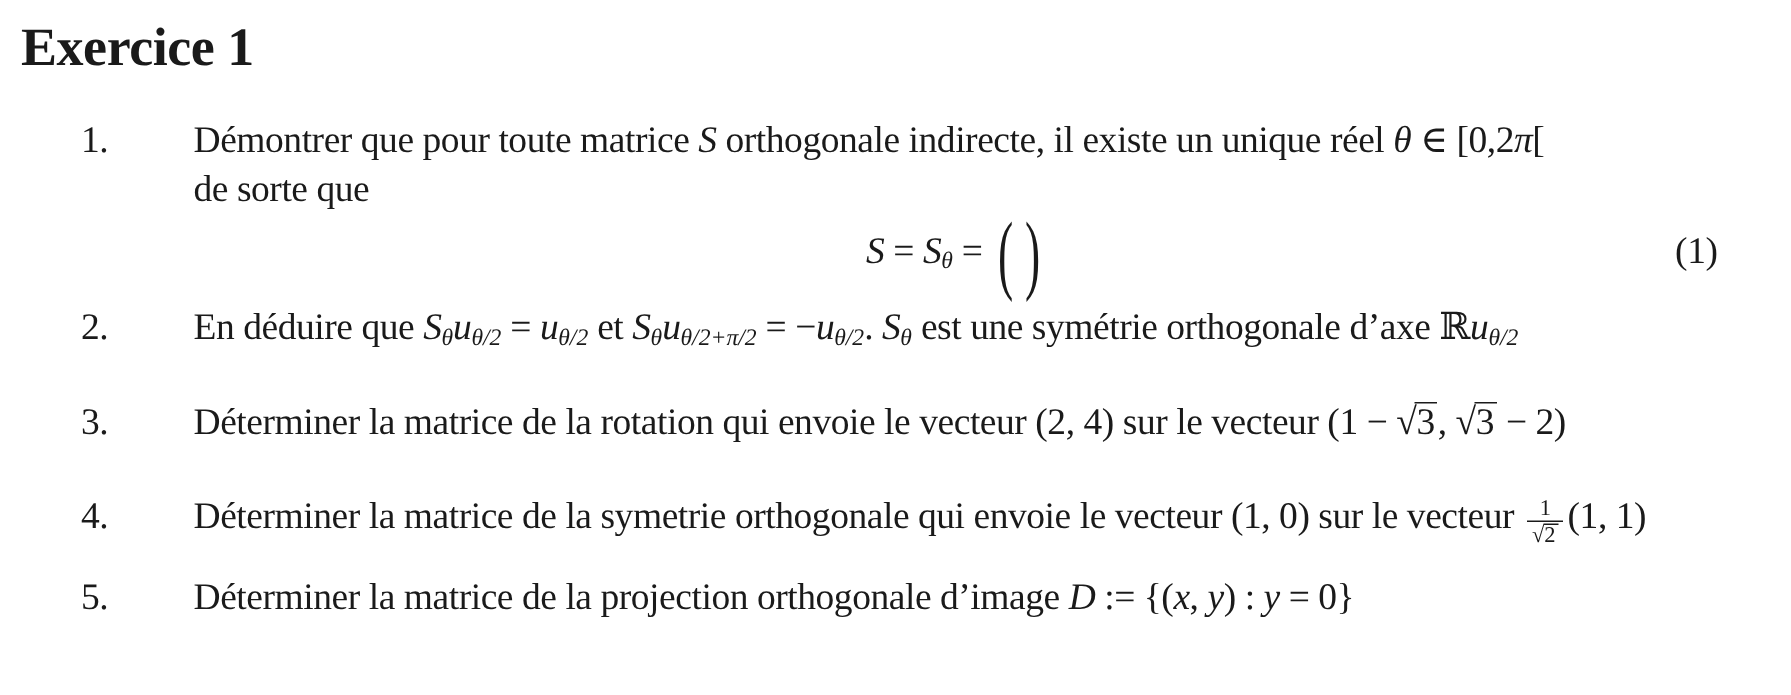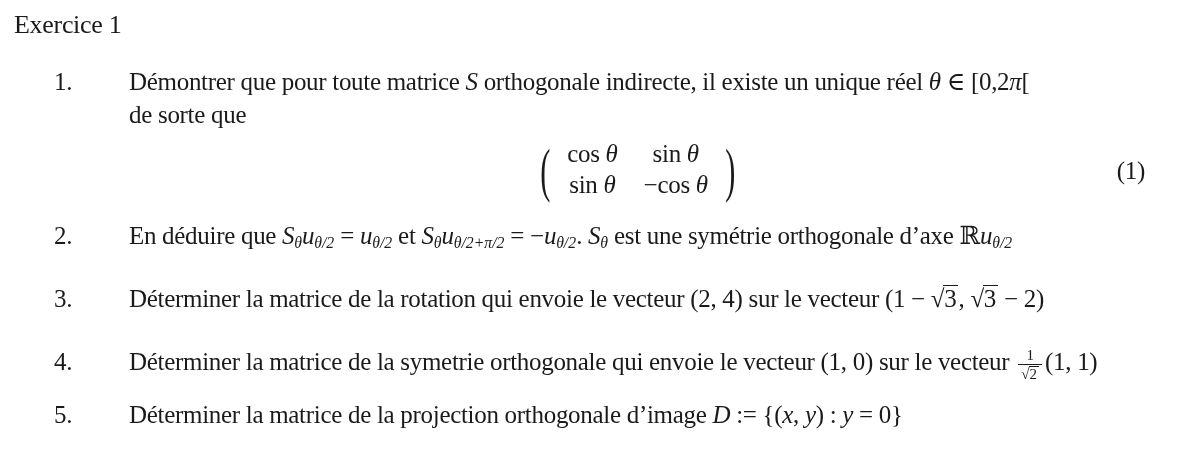--- a/index.html
+++ b/index.html
@@ -8,22 +8,22 @@
     width: 1194px;
     height: 463px;
     background: var(--bg, #ffffff);
     color: var(--fg, #1a1a1a);
     font-family: "Liberation Serif", "DejaVu Serif", "DejaVu Sans", serif;
     font-size: 25px;
     letter-spacing: -0.3px;
     overflow: hidden;
   }
   .title {
-    font-size: 26px;
-    font-weight: normal;
+    font-size: 36px;
+    font-weight: bold;
     padding: 10px 0 0 14px;
   }
   .list { margin-top: 25px; }
   .item {
     display: flex;
     align-items: baseline;
     padding-left: 54px;
     padding-right: 4px;
   }
   .list > .item:nth-child(1) { margin-bottom: 0; }
@@ -102,31 +102,22 @@
   <div class="title">Exercice 1</div>
 
   <div class="list">
 
     <div class="item">
       <span class="inum">1.</span>
       <div class="icontent">
         <span class="itext">Démontrer que pour toute matrice <span class="mi">S</span> orthogonale indirecte, il existe un unique réel <span class="mi">θ</span> ∈ [0,2<span class="mi">π</span>[<br>de sorte que</span>
         <div class="eqline">
           <span class="eq">
+            <span class="eq-lhs"><span class="mi">S</span> = <span class="mi">S</span><sub class="msub">θ</sub> = </span>
             <span class="bigparen">(</span>
-            <span class="matrix">
-                <span class="mrow">
-                  <span class="mcell">cos <span class="mi">θ</span></span>
-                  <span class="mcell">sin <span class="mi">θ</span></span>
-                </span>
-                <span class="mrow">
-                  <span class="mcell">sin <span class="mi">θ</span></span>
-                  <span class="mcell">−cos <span class="mi">θ</span></span>
-                </span>
-              </span>
             <span class="bigparen">)</span>
           </span>
           <span class="eqnum">(1)</span>
         </div>
       </div>
     </div>
 
     <div class="item">
       <span class="inum">2.</span>
       <div class="icontent">

